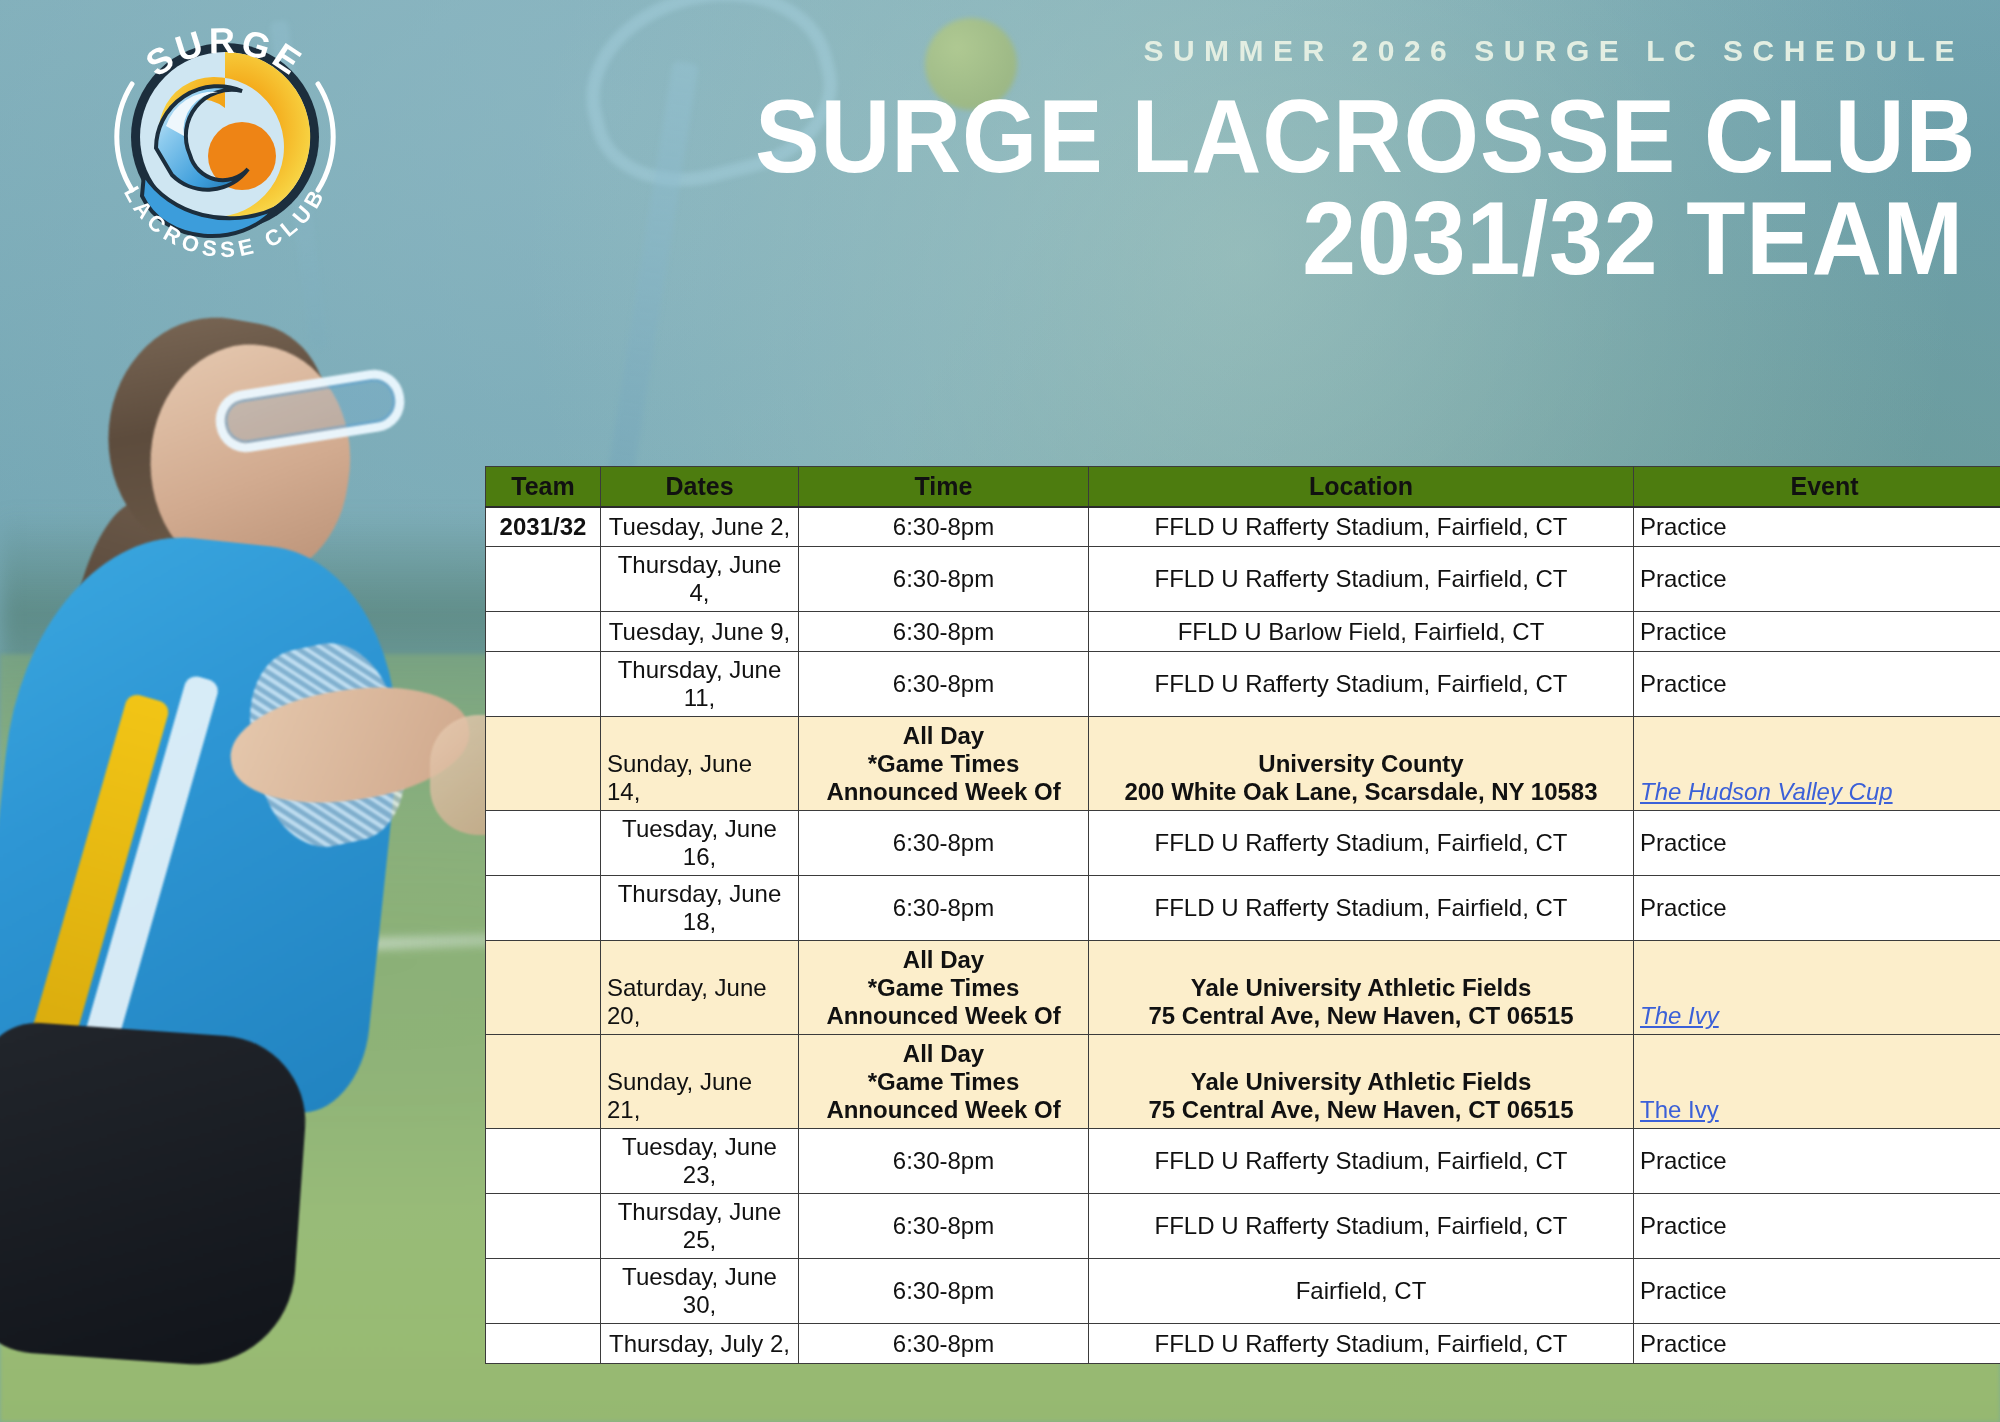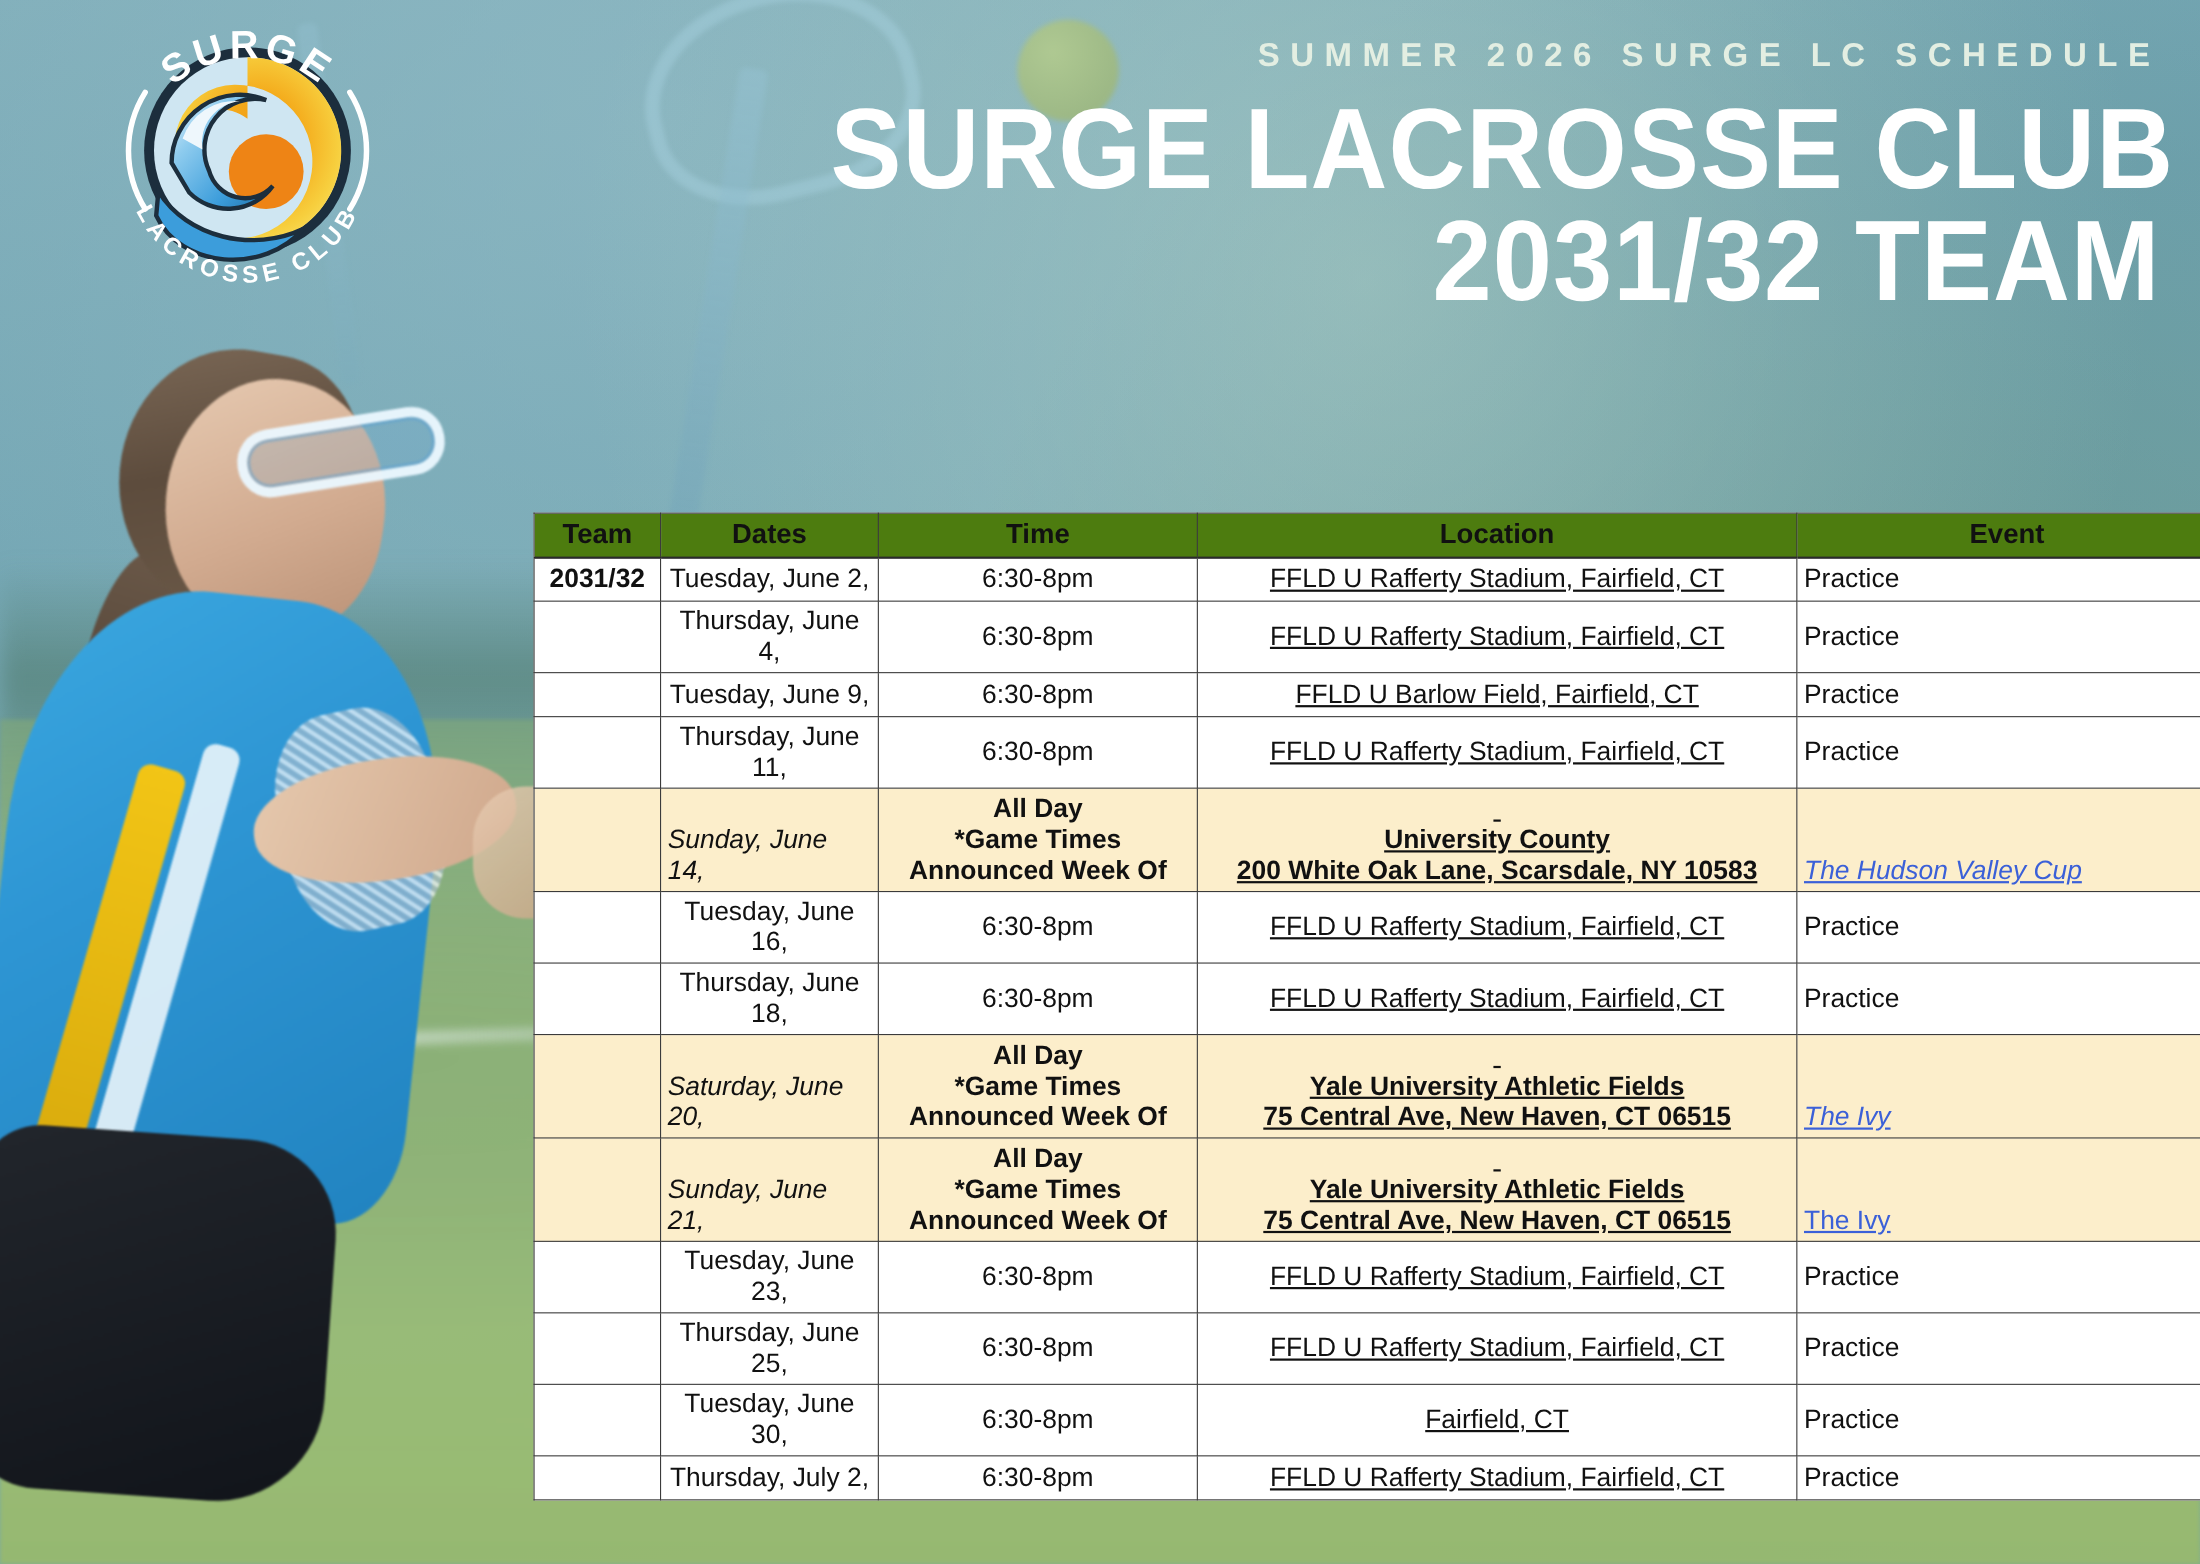--- a/index.html
+++ b/index.html
@@ -166,23 +166,23 @@
     font-size:25px; height:40px; padding:3px 6px;
     border-bottom:2.5px solid #2b2b2b;
   }
   tr.r-practice td { height:40px; background:#ffffff; vertical-align:middle; }
   tr.r-event td {
     background:#fceecb; font-weight:700; vertical-align:bottom;
     height:94px; padding-bottom:6px;
   }
   td.t-team   { text-align:center; font-weight:700; }
   td.t-date   { text-align:center; }
-  tr.r-event td.t-date { text-align:left; padding-left:12px; font-weight:400;font-style:italic; }
+  tr.r-event td.t-date { text-align:left; padding-left:12px; font-weight:400; }
   td.t-time   { text-align:center; }
-  td.t-loc    { text-align:center;text-decoration:underline; }
+  td.t-loc    { text-align:center; }
   td.t-evt    { text-align:left; padding-left:10px; }
   .ml { display:block; text-align:center; line-height:1.17; }
   a.evt-link {
     color:#3b60d8; text-decoration:underline; font-weight:400; font-size:24px;text-align:right;
   }
   a.evt-link.ital { font-style:italic; }
 </style>
 </head>
 <body>
 

